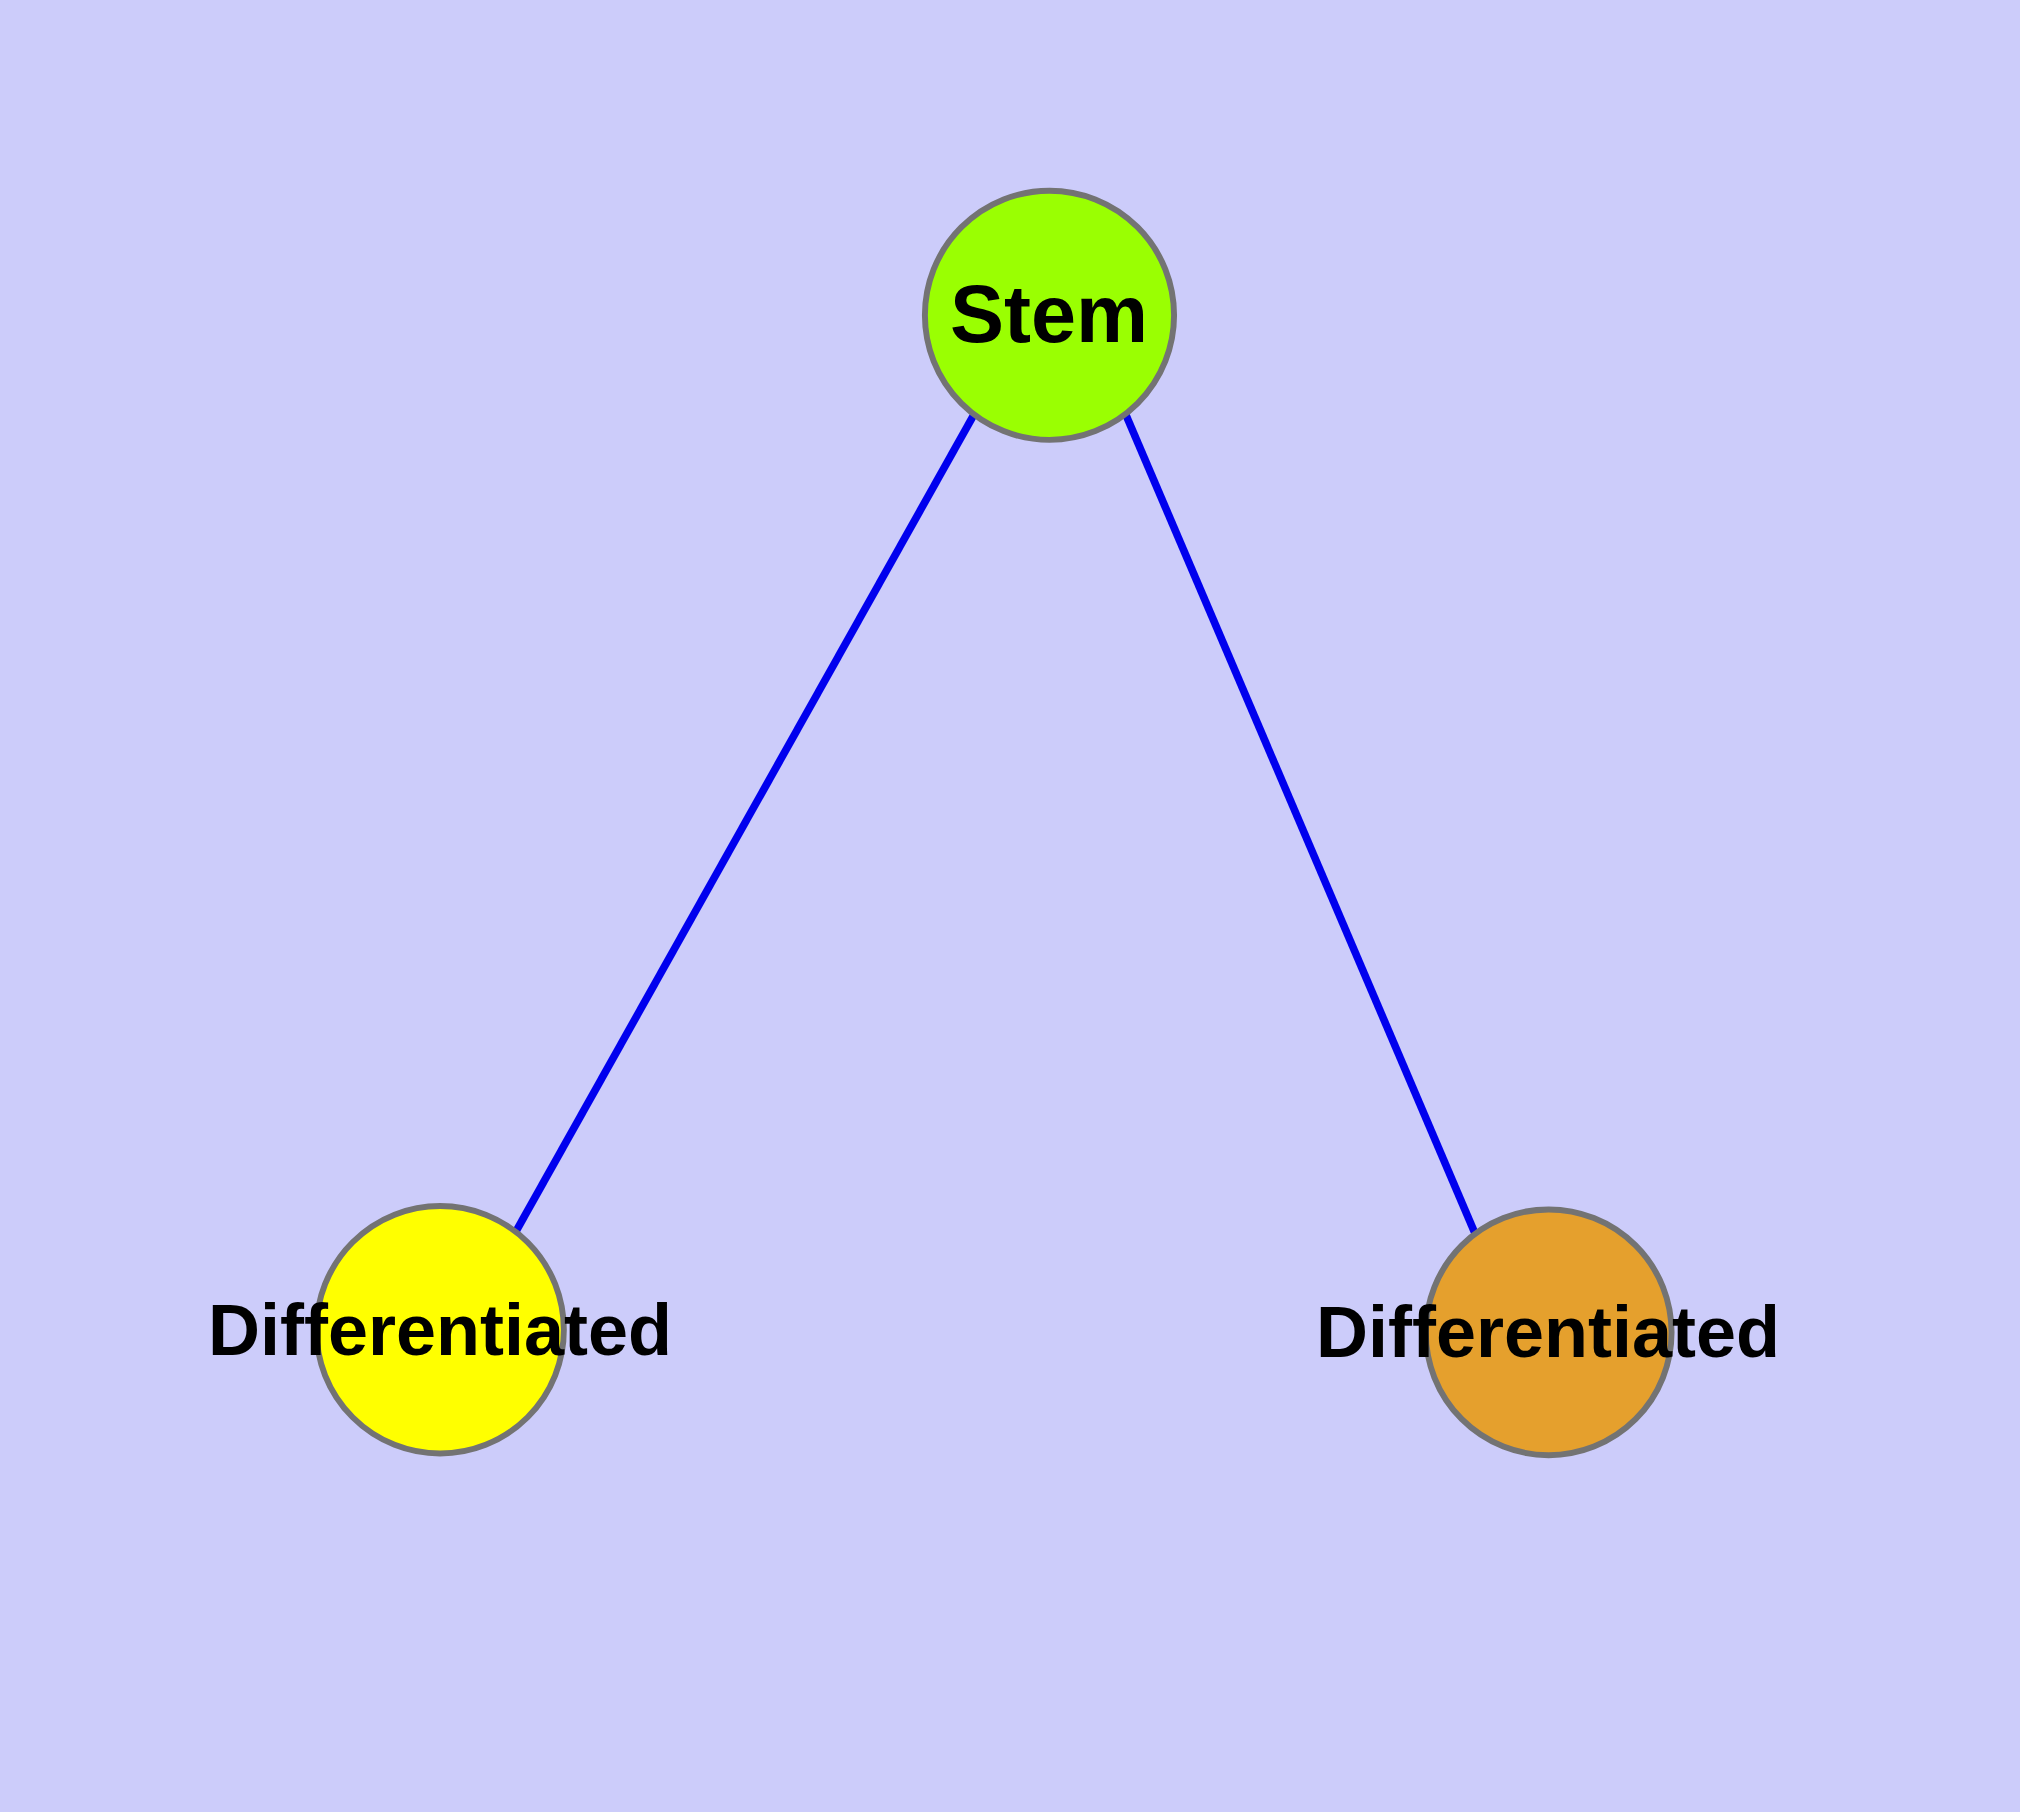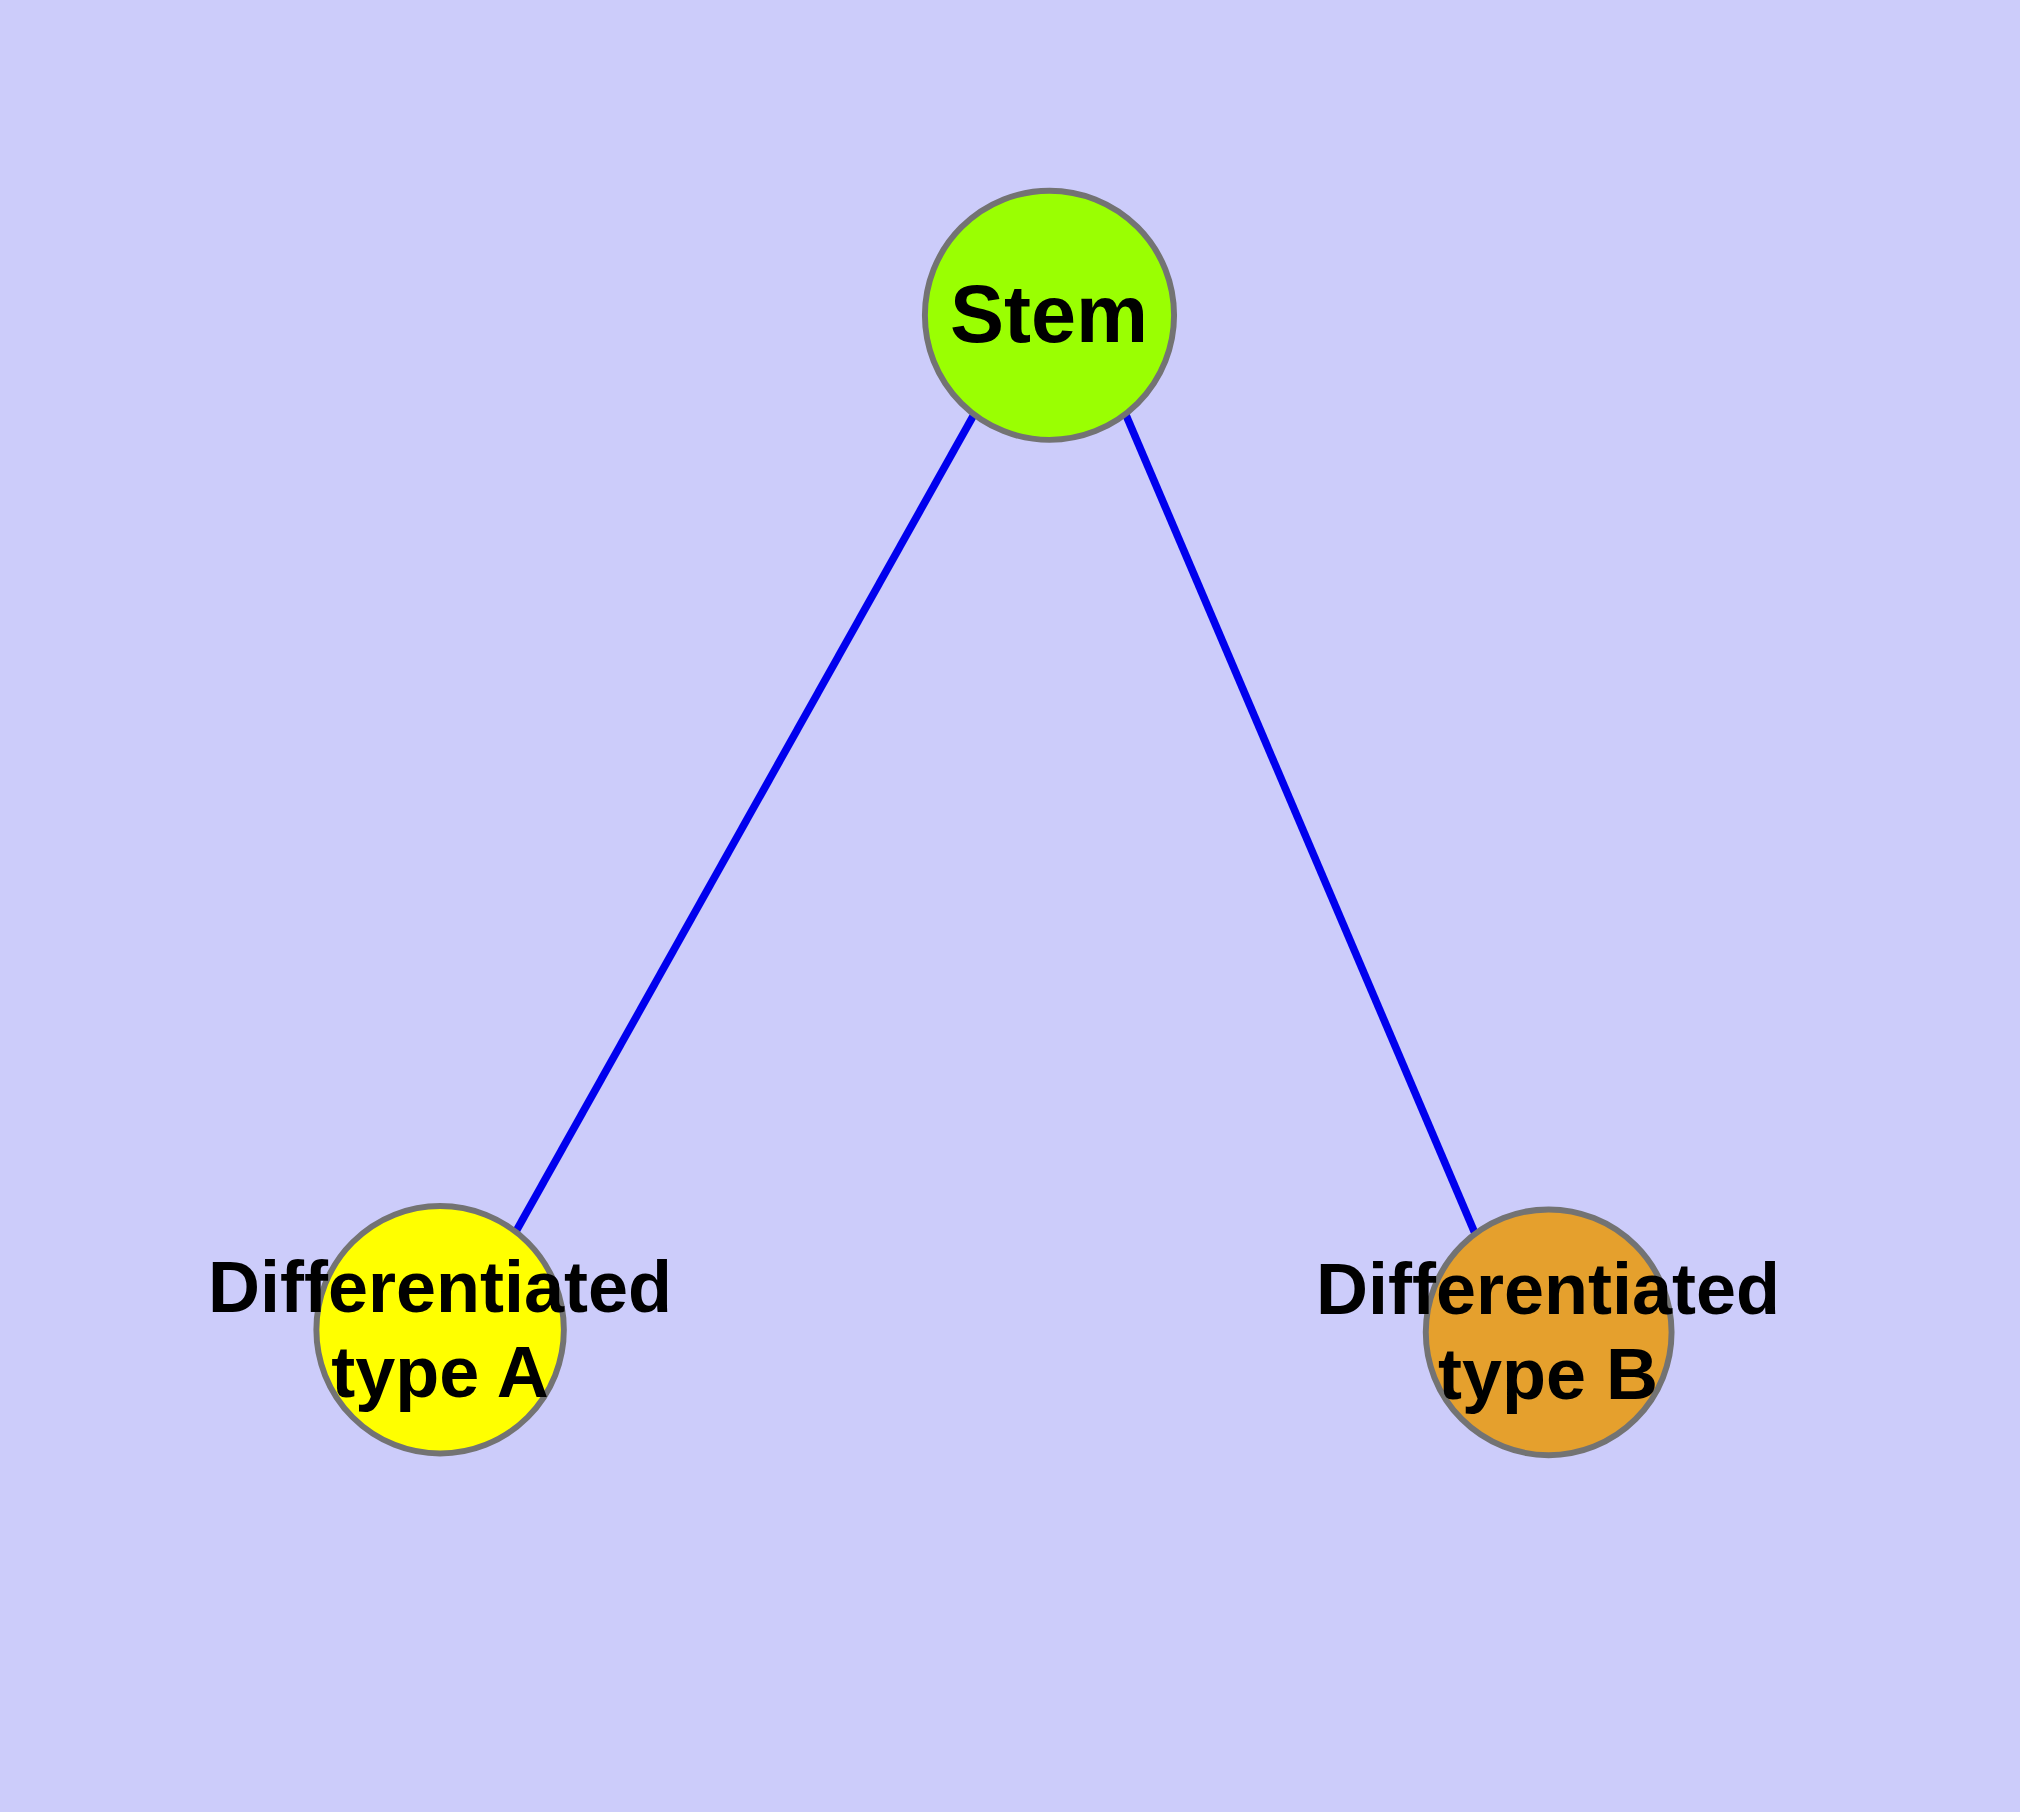--- a/index.html
+++ b/index.html
@@ -62,22 +62,20 @@
       <circle cx="1827" cy="1572" r="145" fill="#e5a02d" stroke="#737373" stroke-width="7"></circle>
     </g>
   </svg>
 
   <div class="node-label" id="label-stem" style="left:1049px; top:315px;">
     <div>Stem</div>
   </div>
 
   <div class="node-label" id="label-diff-a" style="left:440px; top:1330px;">
     <div>Differentiated</div>
-    <div>type A</div>
   </div>
 
   <div class="node-label" id="label-diff-b" style="left:1548px; top:1332px;">
     <div>Differentiated</div>
-    <div>type B</div>
   </div>
 
 </div>
 
 
 </body></html>

